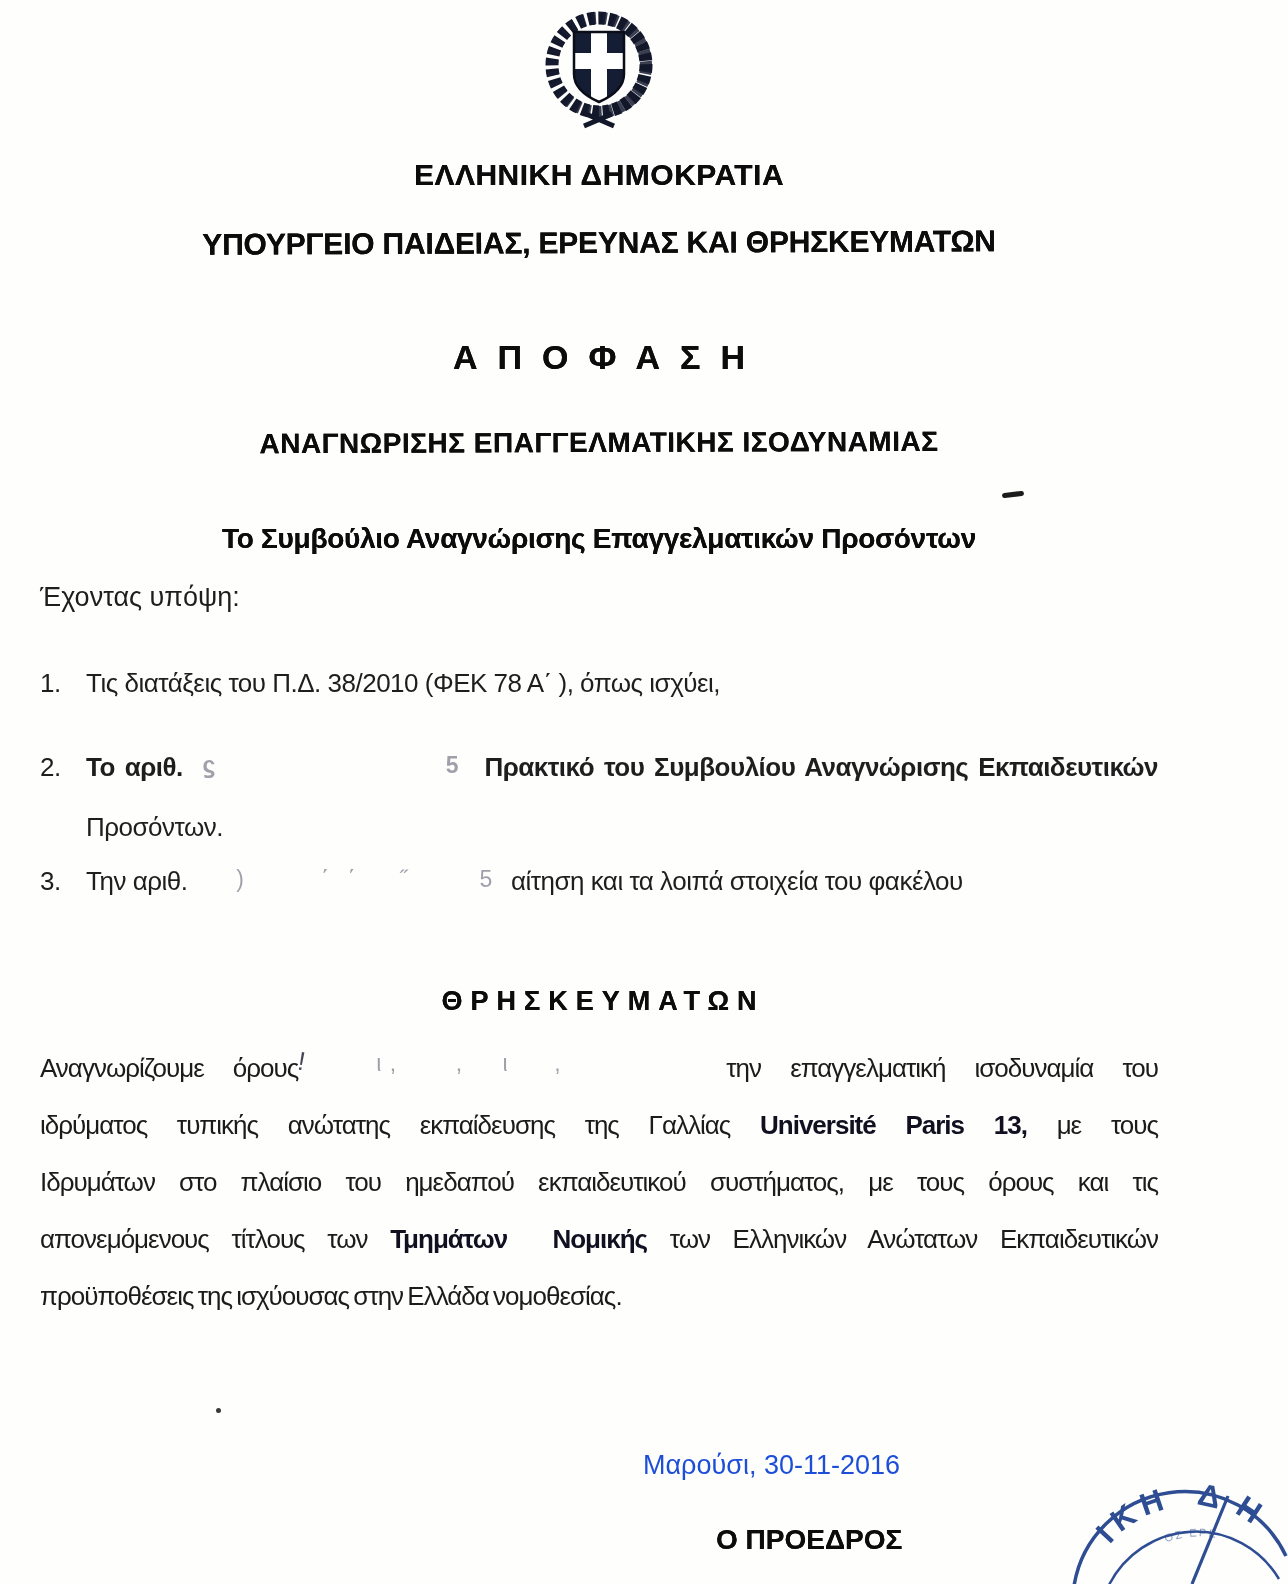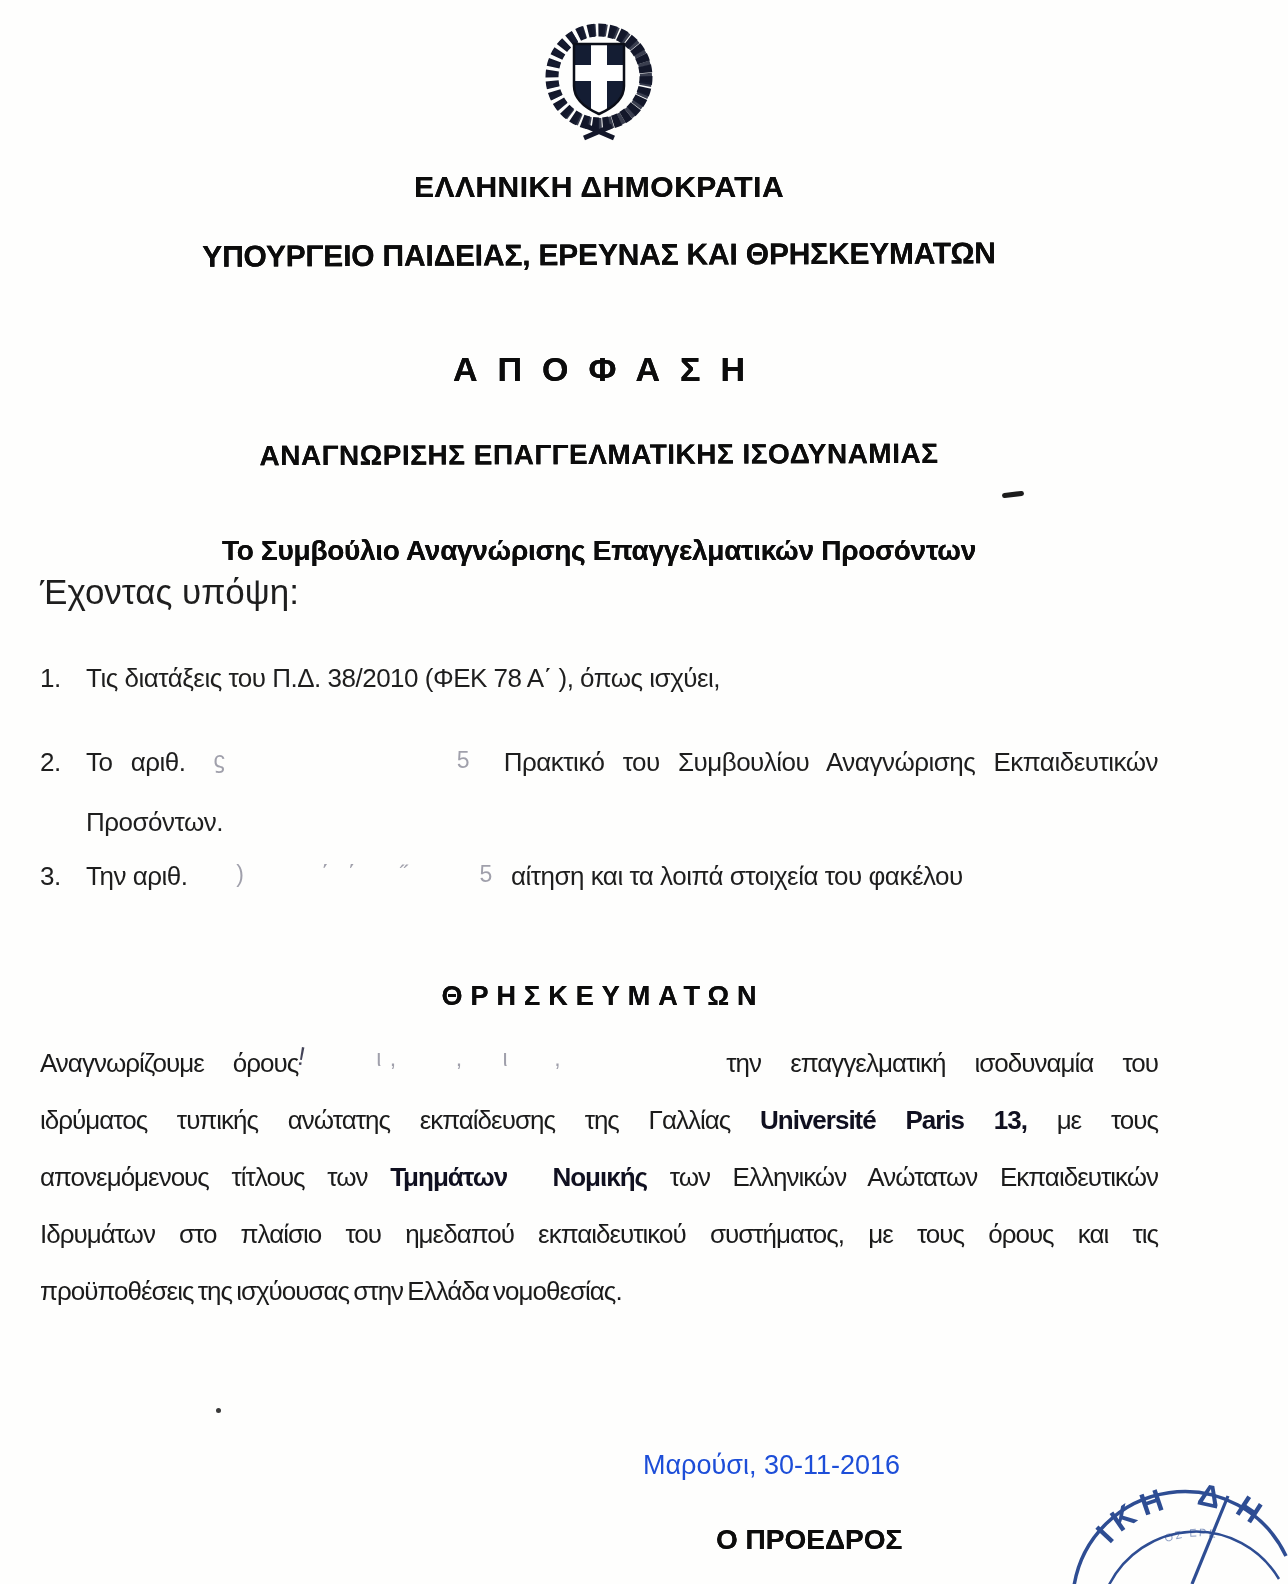--- a/index.html
+++ b/index.html
@@ -5,37 +5,37 @@
   html,body{margin:0;padding:0;background:#e8e8e8;}
   .page{
     position:relative;
     width:1288px;height:1584px;
     margin:0 auto;
     background:#fefefd;
     overflow:hidden;
     font-family:"Liberation Sans", sans-serif;
     color:#1e1e1e;
     box-sizing:border-box;
-    padding:14px 130px 0 40px;
+    padding:2px 130px 0 40px;
   }
   .center{text-align:center;}
   .emblem-wrap{width:118px;margin:0 auto;}
   .h{font-weight:bold;color:#0c0c0c;text-shadow:0 0 .5px #111;}
   .republic{margin-top:24px;font-size:30px;line-height:34px;letter-spacing:.5px;}
   .ministry{margin-top:34px;font-size:30px;line-height:34px;letter-spacing:-.2px;transform:rotate(-.25deg);}
   .title-main{margin-top:76px;font-size:34px;line-height:42px;letter-spacing:20px;text-indent:20px;}
   .title-sub{margin-top:48px;font-size:28px;line-height:34px;letter-spacing:.5px;transform:rotate(-.2deg);}
   .council{margin-top:62px;font-size:28px;line-height:34px;letter-spacing:-.3px;}
-  .preamble{margin-top:7px;font-size:35px;line-height:34px;}
+  .preamble{margin-top:24px;font-size:27px;line-height:34px;}
   .item{display:flex;font-size:26px;line-height:34px;letter-spacing:-.5px;}
   .item .num{flex:0 0 46px;}
   .item .txt{flex:1 1 auto;}
   .item1{margin-top:52px;}
   .item2{margin-top:50px;}
-  .item2 .txt,.just{text-align:justify;text-align-last:justify;}
+  .item2 .txt,.just{text-align:justify;text-align-last:justify;font-weight:bold;}
   .carry{margin-top:26px;padding-left:46px;font-size:26px;line-height:34px;letter-spacing:-.5px;}
   .item3{margin-top:20px;}
   .decide{margin-top:84px;font-size:27px;line-height:38px;letter-spacing:8px;text-indent:8px;}
   .body-par{margin-top:28px;font-size:26px;letter-spacing:-1px;word-spacing:-2px;color:#1b1b1b;}
   .bline{height:57px;line-height:40px;text-align:justify;text-align-last:justify;overflow:visible;}
   .bline.last{text-align-last:left;}
   .b{font-weight:bold;color:#101020;white-space:pre;}
   .gap{display:inline-block;position:relative;height:4px;vertical-align:baseline;}
   .gap .faint{position:absolute;bottom:-6px;font-style:normal;color:#30304a;opacity:.45;font-size:23px;white-space:pre;letter-spacing:2px;}
   .gap .mark{position:absolute;bottom:-4px;font-style:normal;color:#15152e;opacity:.8;font-size:26px;transform:rotate(10deg);}
@@ -109,26 +109,26 @@
   <div class="body-par">
     <div class="bline">
       <span>Αναγνωρίζουμε όρους</span><span class="gap" style="width:428px"><i class="mark" style="left:0">!</i><i class="faint" style="left:78px">ι ,         ,      ι       ,</i></span><span>την επαγγελματική ισοδυναμία του</span>
     </div>
     <div class="bline">
       <span>ιδρύματος τυπικής ανώτατης εκπαίδευσης της Γαλλίας</span>
       <span class="b">Université Paris 13,</span>
       <span>με τους</span>
     </div>
     <div class="bline">
+      <span>Ιδρυμάτων στο πλαίσιο του ημεδαπού εκπαιδευτικού συστήματος, με τους όρους και τις</span>
+    </div>
+    <div class="bline">
       <span>απονεμόμενους τίτλους των</span>
       <span class="b">Τμημάτων  Νομικής</span>
       <span>των Ελληνικών Ανώτατων Εκπαιδευτικών</span>
-    </div>
-    <div class="bline">
-      <span>Ιδρυμάτων στο πλαίσιο του ημεδαπού εκπαιδευτικού συστήματος, με τους όρους και τις</span>
     </div>
     <div class="bline last">
       <span>προϋποθέσεις της ισχύουσας στην Ελλάδα νομοθεσίας.</span>
     </div>
   </div>
 
   <div class="artifact-dot"></div>
 
   <div class="place-date">Μαρούσι, 30-11-2016</div>
   <div class="president">Ο ΠΡΟΕΔΡΟΣ</div>

